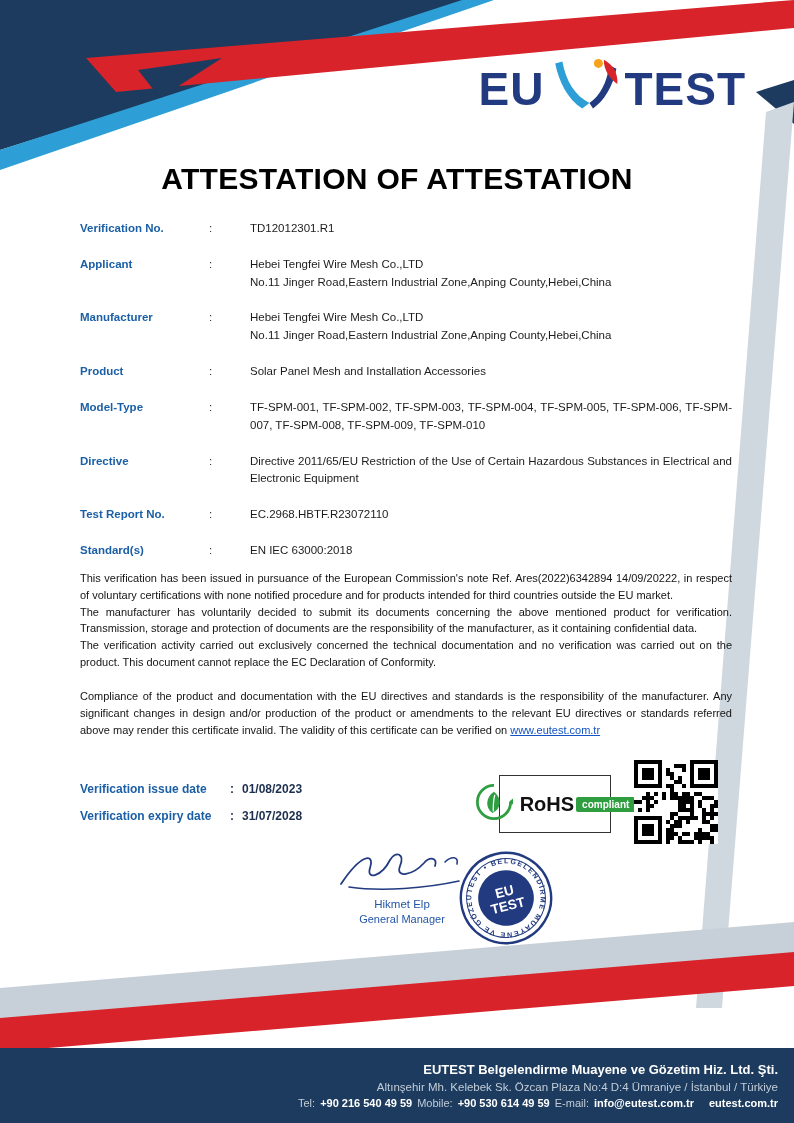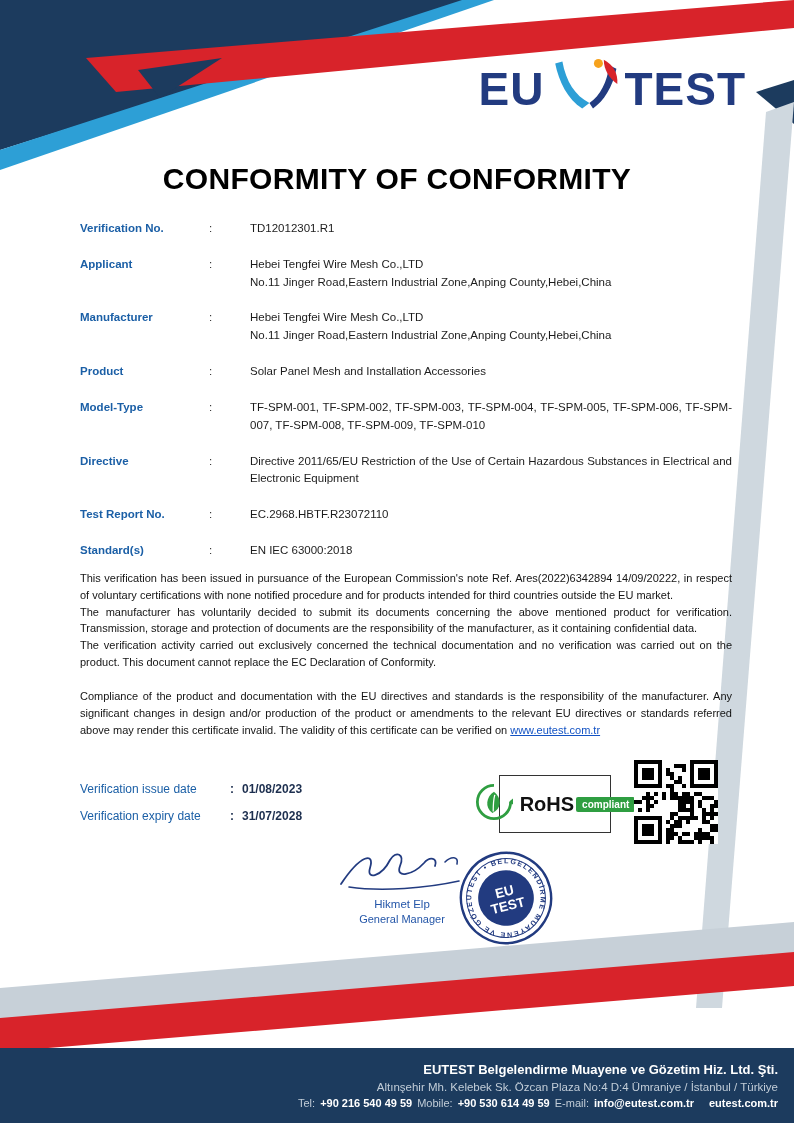--- a/index.html
+++ b/index.html
@@ -33,21 +33,21 @@
   .fvalue.justify{text-align:justify;}
 
   .paragraphs{position:absolute;left:80px;top:570px;width:652px;
               font-size:11px;line-height:1.53;color:#141414;text-align:justify;}
   .paragraphs p{margin:0;}
   .para-gap{margin-top:17px !important;}
   .link{color:#1353c4;text-decoration:underline;cursor:pointer;}
 
   .dates{position:absolute;left:80px;top:782px;width:330px;font-size:12px;}
   .drow{display:grid;grid-template-columns:150px 12px auto;margin-bottom:13px;}
-  .dlabel{font-weight:400;color:#1b5fa6;}
+  .dlabel{font-weight:700;color:#1b5fa6;}
   .dcolon{color:#1d2f4f;font-weight:700;}
   .dvalue{color:#1d2f4f;font-weight:600;}
 
   .rohs{position:absolute;left:499px;top:775px;width:112px;height:58px;background:#fff;
         border:1px solid #333;display:flex;align-items:center;justify-content:center;gap:7px;
         box-sizing:border-box;}
   .rohs-text{display:flex;flex-direction:row;align-items:center;gap:2px;}
   .rohs-name{font-size:20px;font-weight:800;color:#111;line-height:1;}
   .rohs-compliant{font-size:10px;font-weight:700;color:#fff;background:#2f9e41;
                   padding:1px 6px;border-radius:2px;line-height:1.3;}
@@ -91,21 +91,21 @@
         <svg viewBox="0 0 80 64" width="72" height="58">
           <circle cx="56" cy="8" r="5" fill="#f6a21d"></circle>
           <path d="M16 6 C20 28 30 44 46 52 L38 58 C22 48 12 28 8 8 Z" fill="#2d9fd6"></path>
           <path d="M46 52 C58 44 66 28 68 10 L76 14 C72 34 62 50 50 58 Z" fill="#223b80"></path>
           <path d="M62 4 C72 9 78 19 77 31 C68 25 62 15 62 4 Z" fill="#d8232a"></path>
         </svg>
       </span>
       <span class="logo-word">TEST</span>
     </div>
 
-    <div class="title">CONFORMITY OF CONFORMITY</div>
+    <div class="title">ATTESTATION OF ATTESTATION</div>
 
     <section class="fields">
       <div class="frow">
         <span class="flabel">Verification No.</span>
         <span class="fcolon">:</span>
         <span class="fvalue">TD12012301.R1</span>
       </div>
       <div class="frow">
         <span class="flabel">Applicant</span>
         <span class="fcolon">:</span>

